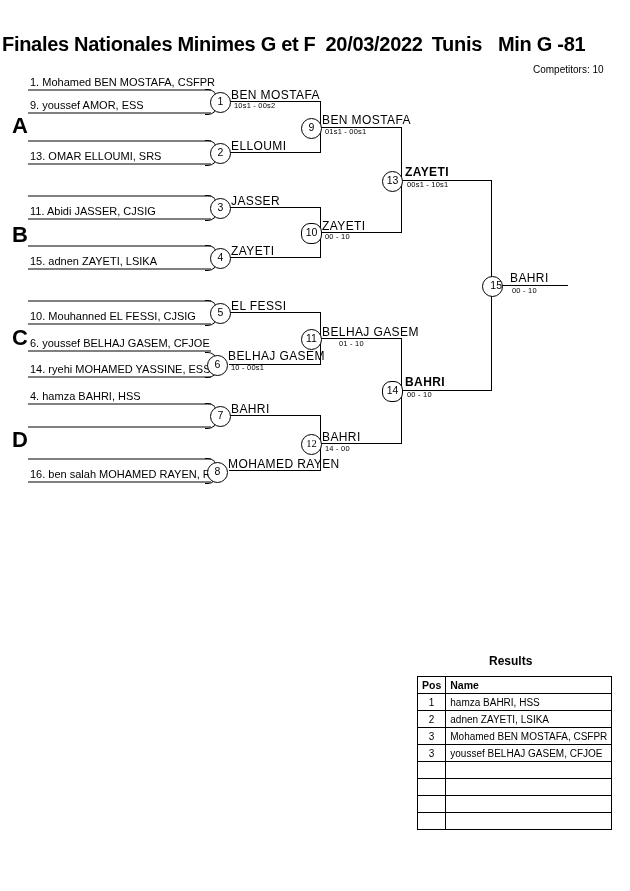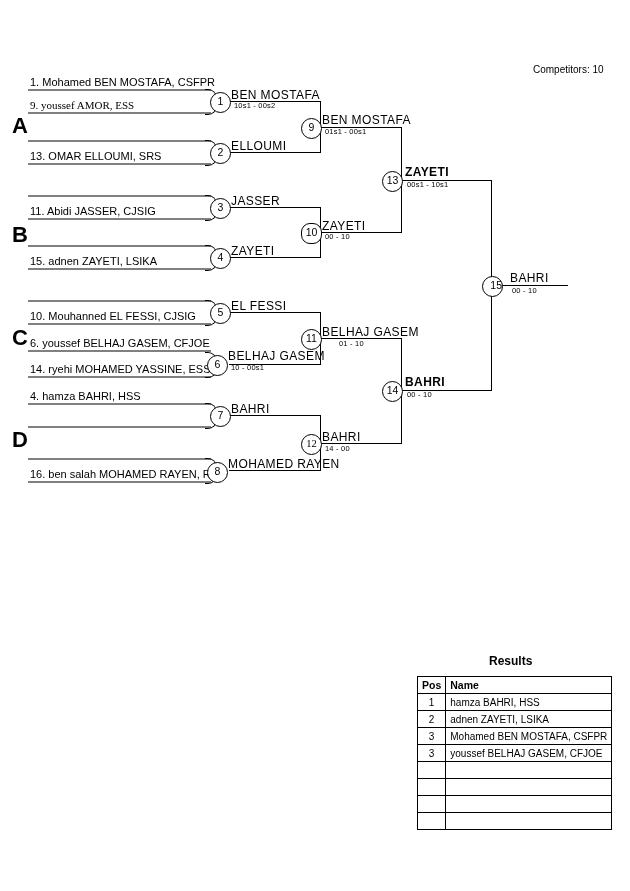--- a/index.html
+++ b/index.html
@@ -50,30 +50,33 @@
   .rtable th{font-weight:bold;font-size:10.5px;text-align:center;}
   .rtable .pos{width:28px;text-align:center;}
   .rtable .name{text-align:left;white-space:nowrap;overflow:visible;}
   .rtable tr{height:16px;}
 </style>
 </head>
 <body>
 
 <div id="stage">
 
+  <div class="title">
+    <span>Finales Nationales Minimes G et F</span><span class="t-gap1"></span><span>20/03/2022</span><span class="t-gap2"></span><span>Tunis</span><span class="t-gap3"></span><span>Min G -81</span>
+  </div>
   <div class="competitors">Competitors: 10</div>
 
   <div class="sect" style="left:12px;top:113px;">A</div>
   <div class="sect" style="left:12px;top:222px;">B</div>
   <div class="sect" style="left:12px;top:325px;">C</div>
   <div class="sect" style="left:12px;top:427px;">D</div>
 
   <div class="entry" style="left:30px;top:76px;">1. Mohamed BEN MOSTAFA, CSFPR</div>
   <div class="hline thick" style="left:28px;top:89px;width:183px;"></div>
-  <div class="entry" style="left:30px;top:99px;font-family:Liberation Serif, serif;">9. youssef AMOR, ESS</div>
+  <div class="entry" style="left:30px;top:99px;">9. youssef AMOR, ESS</div>
   <div class="hline thick" style="left:28px;top:112px;width:183px;"></div>
   <div class="cap" style="left:205px;top:89px;width:11px;height:24px;"></div>
   <div class="num" style="left:210px;top:92px;">1</div>
   <div class="winner" style="left:231px;top:88px;">BEN MOSTAFA</div>
   <div class="score" style="left:234px;top:101px;">10s1 - 00s2</div>
 
   <div class="entry" style="left:30px;top:127px;"></div>
   <div class="hline thick" style="left:28px;top:140px;width:183px;"></div>
   <div class="entry" style="left:30px;top:150px;">13. OMAR ELLOUMI, SRS</div>
   <div class="hline thick" style="left:28px;top:163px;width:183px;"></div>
@@ -161,21 +164,21 @@
   <div class="hline" style="left:320px;top:127px;width:82px;"></div>
   <div class="hline" style="left:320px;top:232px;width:82px;"></div>
   <div class="vline" style="left:401px;top:127px;height:106px;"></div>
   <div class="num" style="left:382px;top:171px;">13</div>
   <div class="winner bold" style="left:405px;top:165px;">ZAYETI</div>
   <div class="score" style="left:407px;top:180px;text-align:center;">00s1 - 10s1</div>
 
   <div class="hline" style="left:320px;top:338px;width:82px;"></div>
   <div class="hline" style="left:320px;top:443px;width:82px;"></div>
   <div class="vline" style="left:401px;top:338px;height:106px;"></div>
-  <div class="num" style="left:382px;top:381px;">14</div>
+  <div class="num" style="left:382px;top:381px;border-radius:9px;">14</div>
   <div class="winner bold" style="left:405px;top:375px;">BAHRI</div>
   <div class="score" style="left:407px;top:390px;">00 - 10</div>
 
   <div class="hline" style="left:401px;top:180px;width:91px;"></div>
   <div class="hline" style="left:401px;top:390px;width:91px;"></div>
   <div class="vline" style="left:491px;top:180px;height:211px;"></div>
   <div class="num" style="left:482px;top:276px;text-align:right;">15</div>
   <div class="winner" style="left:510px;top:271px;">BAHRI</div>
   <div class="score" style="left:512px;top:286px;">00 - 10</div>
   <div class="hline" style="left:501px;top:285px;width:67px;"></div>

